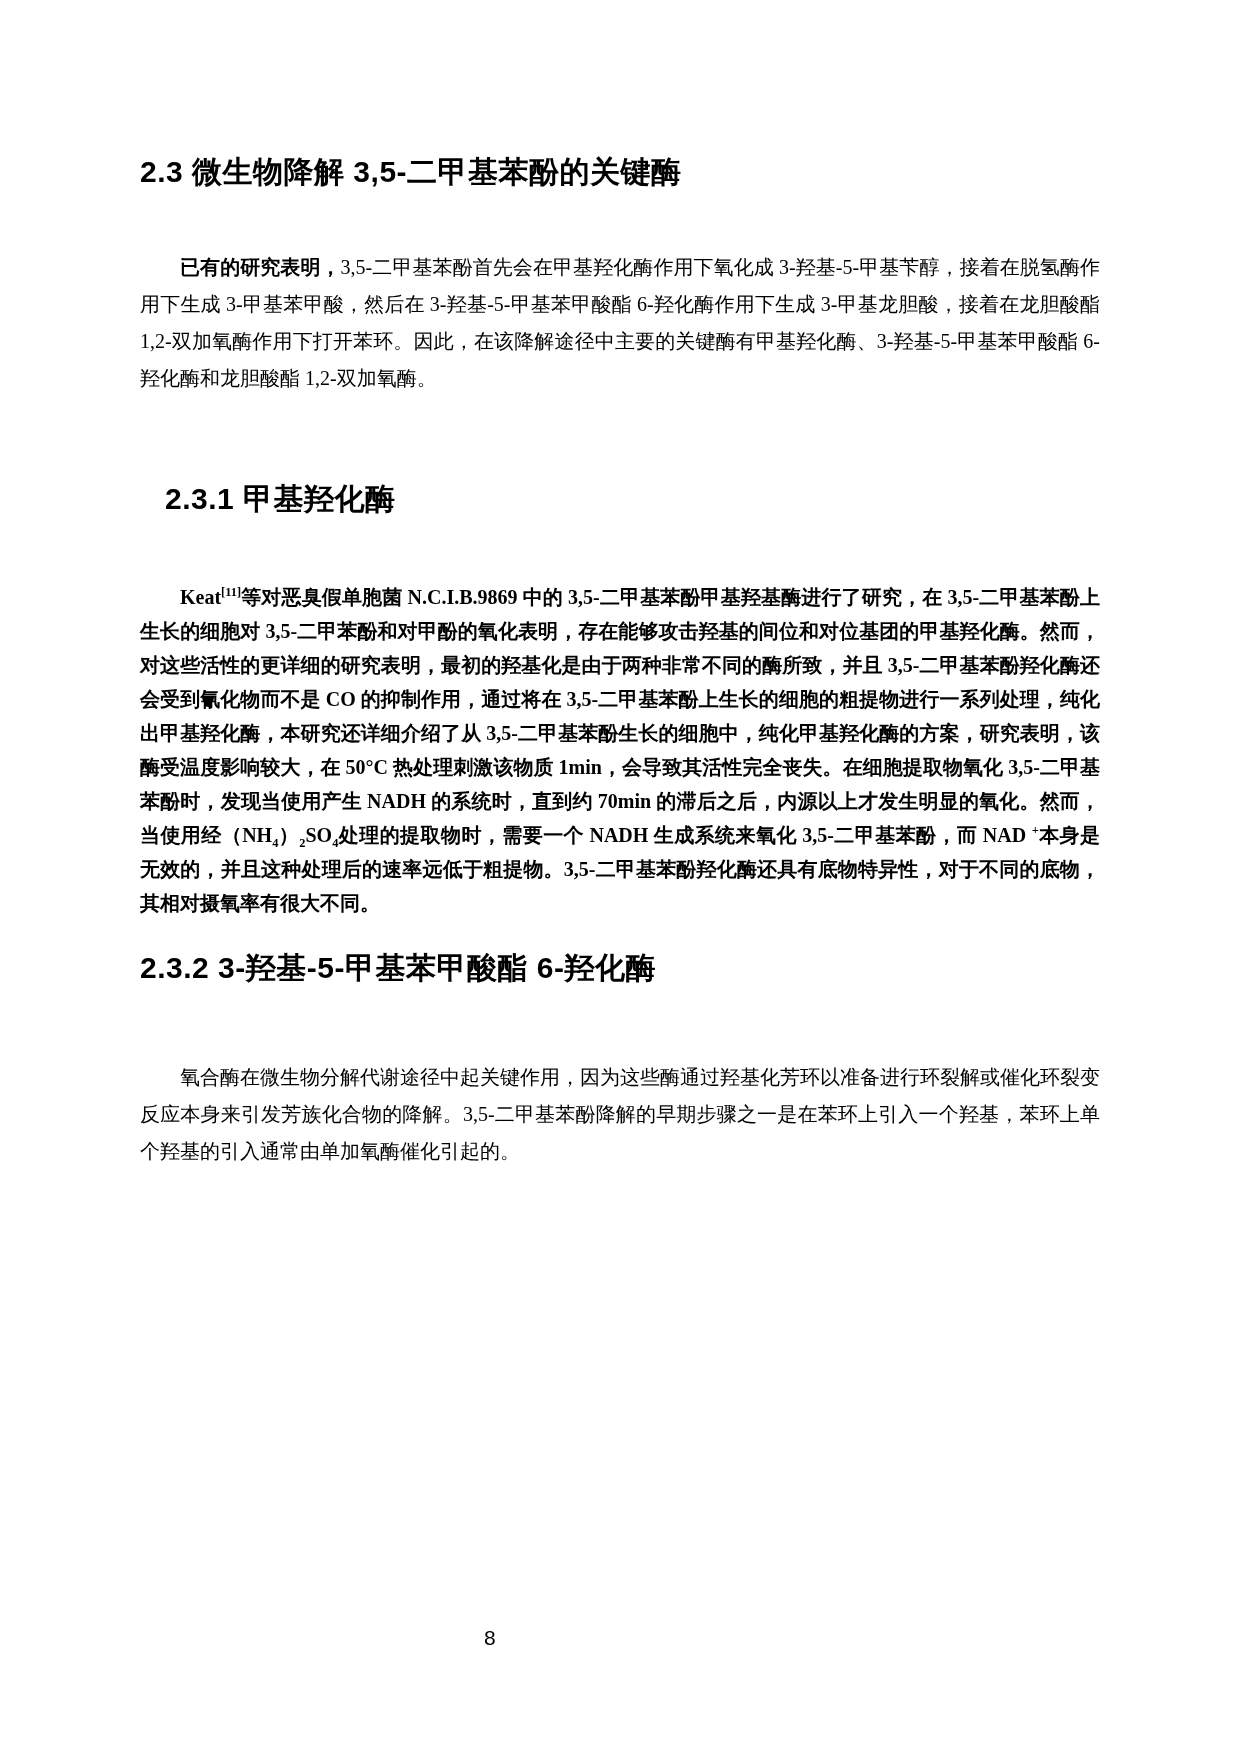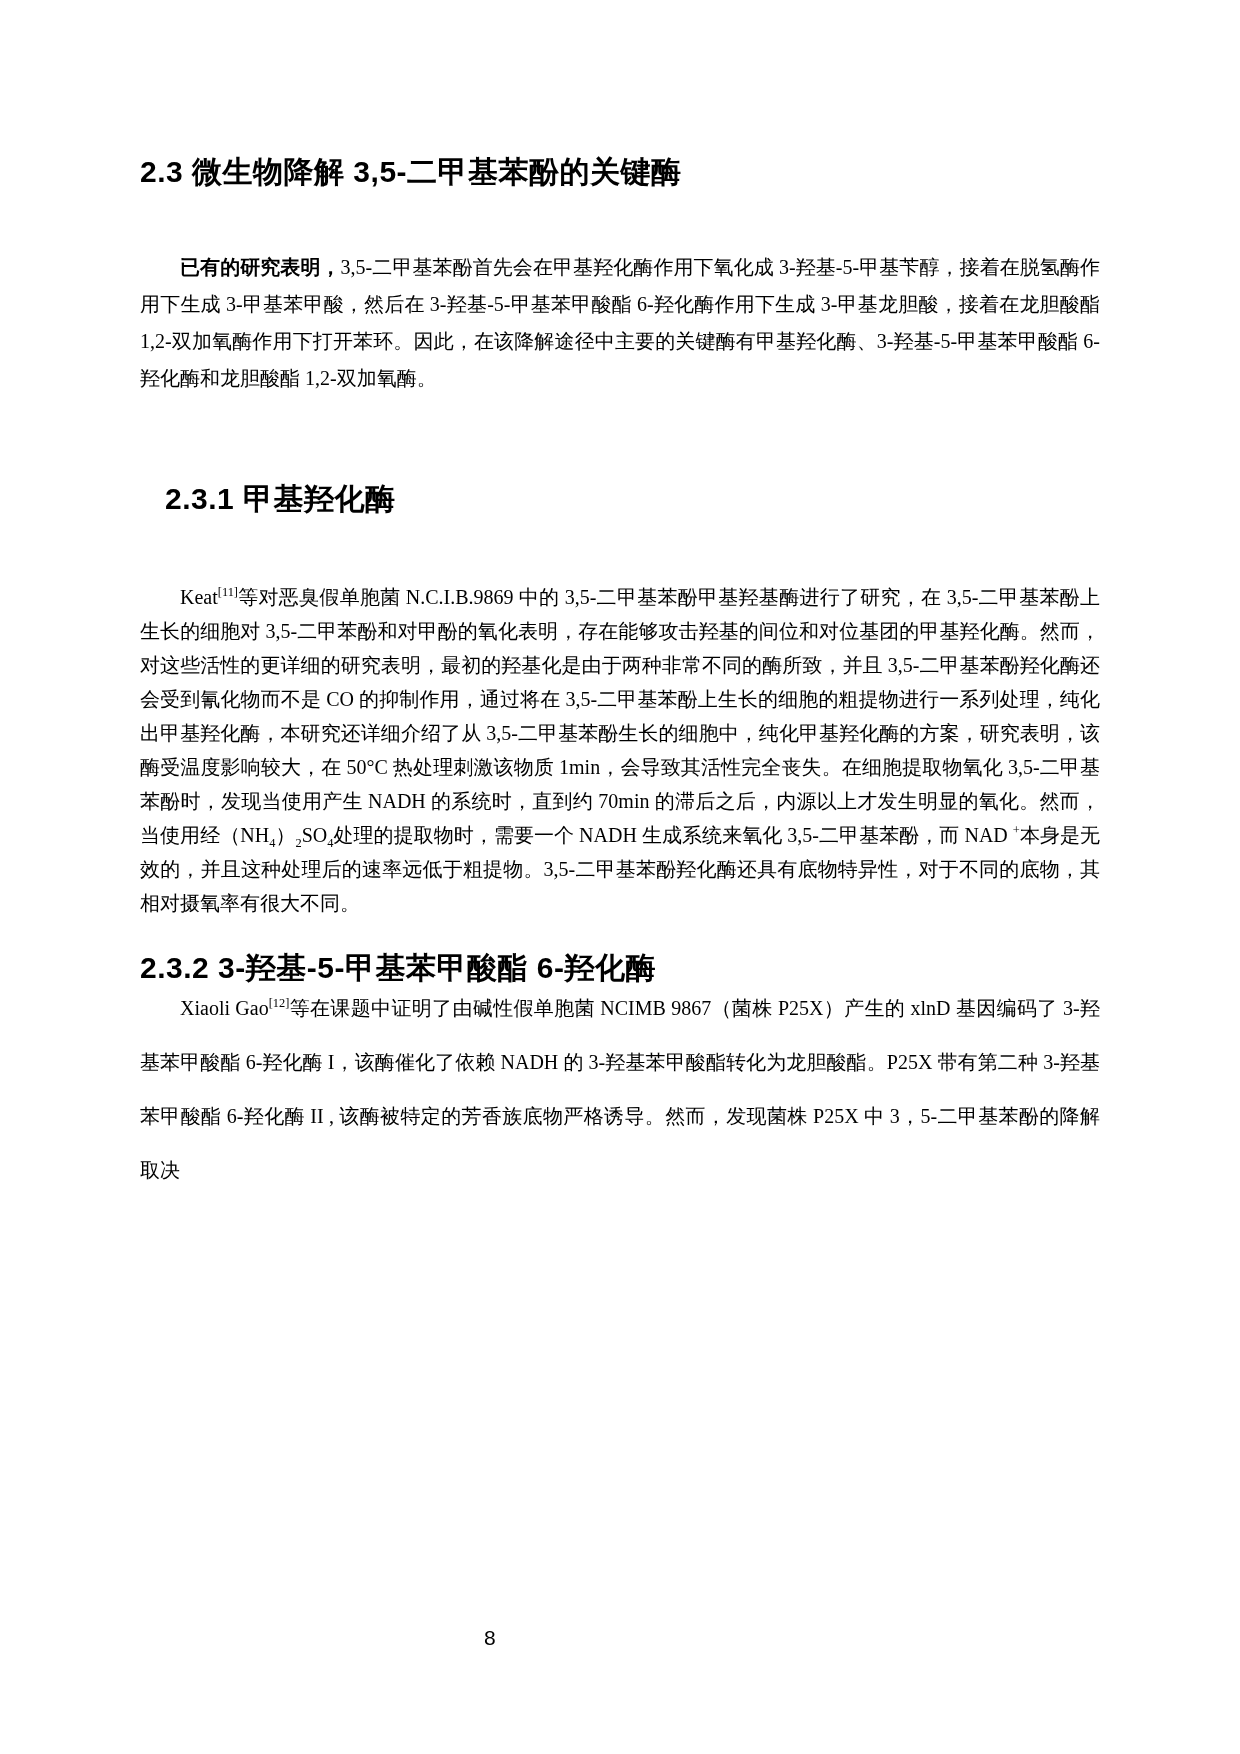--- a/index.html
+++ b/index.html
@@ -31,21 +31,21 @@
   #heading-232 { margin-top: 28px; }
   p.body {
     font-size: 20px;
     line-height: 37px;
     margin: 0;
     text-align: justify;
     text-indent: 2em;
     word-break: break-all;
   }
   #para-1 { margin-top: 58px; }
-  #para-2 { margin-top: 62px; line-height: 34px; }
+  #para-2 { margin-top: 62px; line-height: 34px; font-weight: bold; }
   #para-3 { margin-top: 72px; }
   #para-4 { margin-top: -6px; line-height: 54px; }
   p.body sup {
     font-size: 0.62em;
     line-height: 0;
     vertical-align: super;
   }
   p.body sub {
     font-size: 0.62em;
     line-height: 0;
@@ -69,18 +69,18 @@
   <h2 class="sec" id="heading-23">2.3 微生物降解 3,5-二甲基苯酚的关键酶</h2>
 
   <p class="body" id="para-1"><strong>已有的研究表明，</strong><span>3,5-二甲基苯酚首先会在甲基羟化酶作用下氧化成 3-羟基-5-甲基苄醇，接着在脱氢酶作用下生成 3-甲基苯甲酸，然后在 3-羟基-5-甲基苯甲酸酯 6-羟化酶作用下生成 3-甲基龙胆酸，接着在龙胆酸酯 1,2-双加氧酶作用下打开苯环。因此，在该降解途径中主要的关键酶有甲基羟化酶、3-羟基-5-甲基苯甲酸酯 6-羟化酶和龙胆酸酯 1,2-双加氧酶。</span></p>
 
   <h2 class="sec" id="heading-231">2.3.1 甲基羟化酶</h2>
 
   <p class="body" id="para-2"><span>Keat</span><sup>[11]</sup><span>等对恶臭假单胞菌 N.C.I.B.9869 中的 3,5-二甲基苯酚甲基羟基酶进行了研究，在 3,5-二甲基苯酚上生长的细胞对 3,5-二甲苯酚和对甲酚的氧化表明，存在能够攻击羟基的间位和对位基团的甲基羟化酶。然而，对这些活性的更详细的研究表明，最初的羟基化是由于两种非常不同的酶所致，并且 3,5-二甲基苯酚羟化酶还会受到氰化物而不是 CO 的抑制作用，通过将在 3,5-二甲基苯酚上生长的细胞的粗提物进行一系列处理，纯化出甲基羟化酶，本研究还详细介绍了从 3,5-二甲基苯酚生长的细胞中，纯化甲基羟化酶的方案，研究表明，该酶受温度影响较大，在 50°C 热处理刺激该物质 1min，会导致其活性完全丧失。在细胞提取物氧化 3,5-二甲基苯酚时，发现当使用产生 NADH 的系统时，直到约 70min 的滞后之后，内源以上才发生明显的氧化。然而，当使用经（NH</span><sub>4</sub><span>）</span><sub>2</sub><span>SO</span><sub>4</sub><span>处理的提取物时，需要一个 NADH 生成系统来氧化 3,5-二甲基苯酚，而 NAD </span><sup>+</sup><span>本身是无效的，并且这种处理后的速率远低于粗提物。3,5-二甲基苯酚羟化酶还具有底物特异性，对于不同的底物，其相对摄氧率有很大不同。</span></p>
 
   <h2 class="sec" id="heading-232">2.3.2 3-羟基-5-甲基苯甲酸酯 6-羟化酶</h2>
 
+  <p class="body" id="para-3"><span>氧合酶在微生物分解代谢途径中起关键作用，因为这些酶通过羟基化芳环以准备进行环裂解或催化环裂变反应本身来引发芳族化合物的降解。3,5-二甲基苯酚降解的早期步骤之一是在苯环上引入一个羟基，苯环上单个羟基的引入通常由单加氧酶催化引起的。</span></p>
 
-  <p class="body" id="para-4"><span>Xiaoli Gao</span><sup>[12]</sup><span>等在课题中证明了由碱性假单胞菌 NCIMB 9867（菌株 P25X）产生的 xlnD 基因编码了 3-羟基苯甲酸酯 6-羟化酶 I，该酶催化了依赖 NADH 的 3-羟基苯甲酸酯转化为龙胆酸酯。P25X 带有第二种 3-羟基苯甲酸酯 6-羟化酶 II , 该酶被特定的芳香族底物严格诱导。然而，发现菌株 P25X 中 3，5-二甲基苯酚的降解取决</span></p>
 
 </main>
 
 <div class="page-number">8</div>
 
 </body></html>

